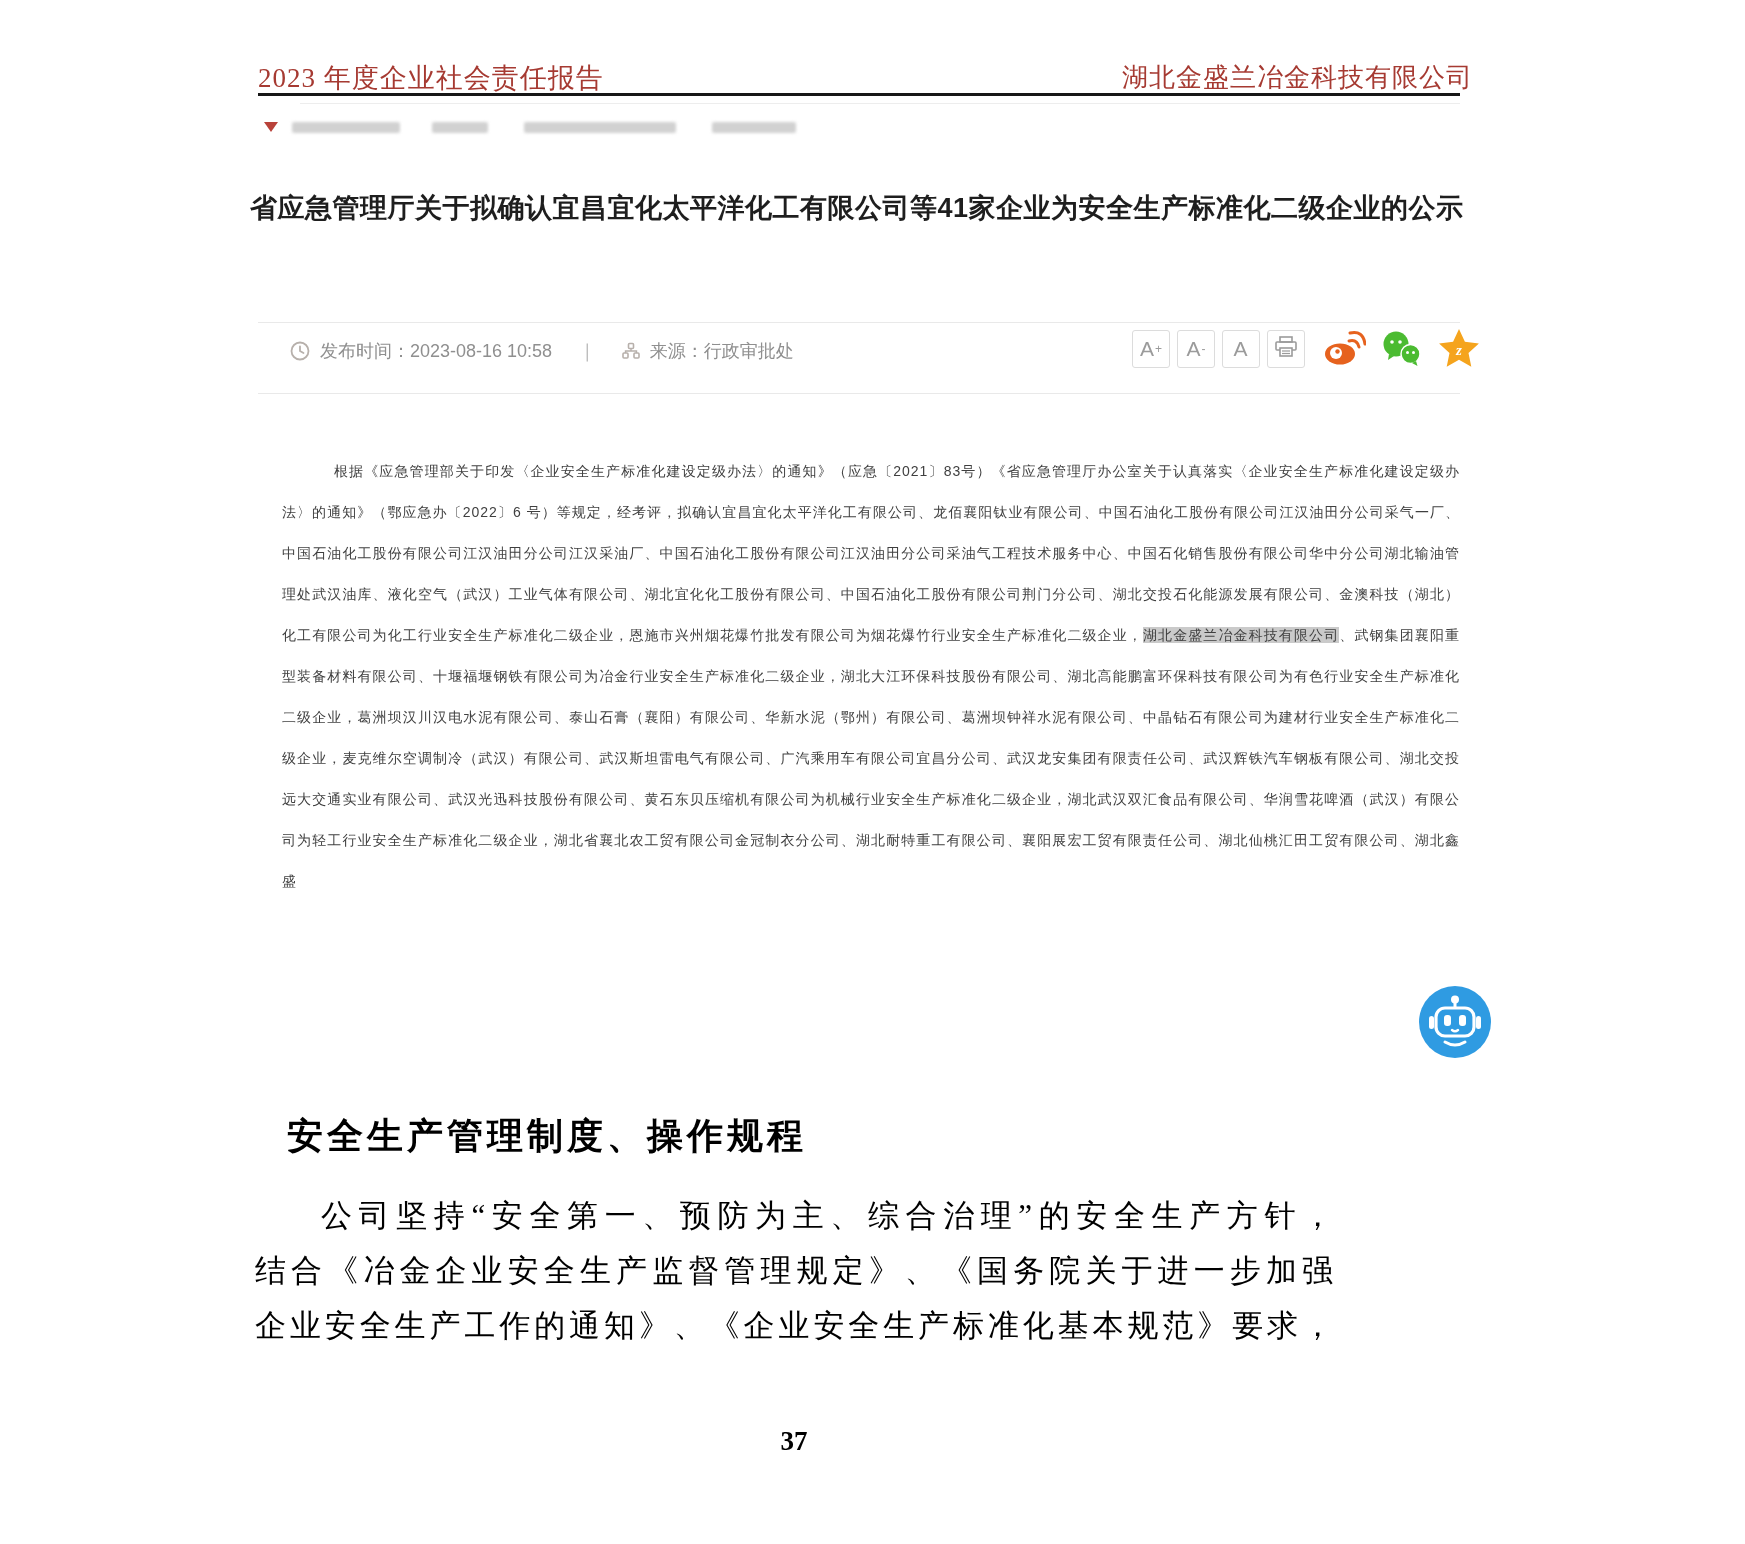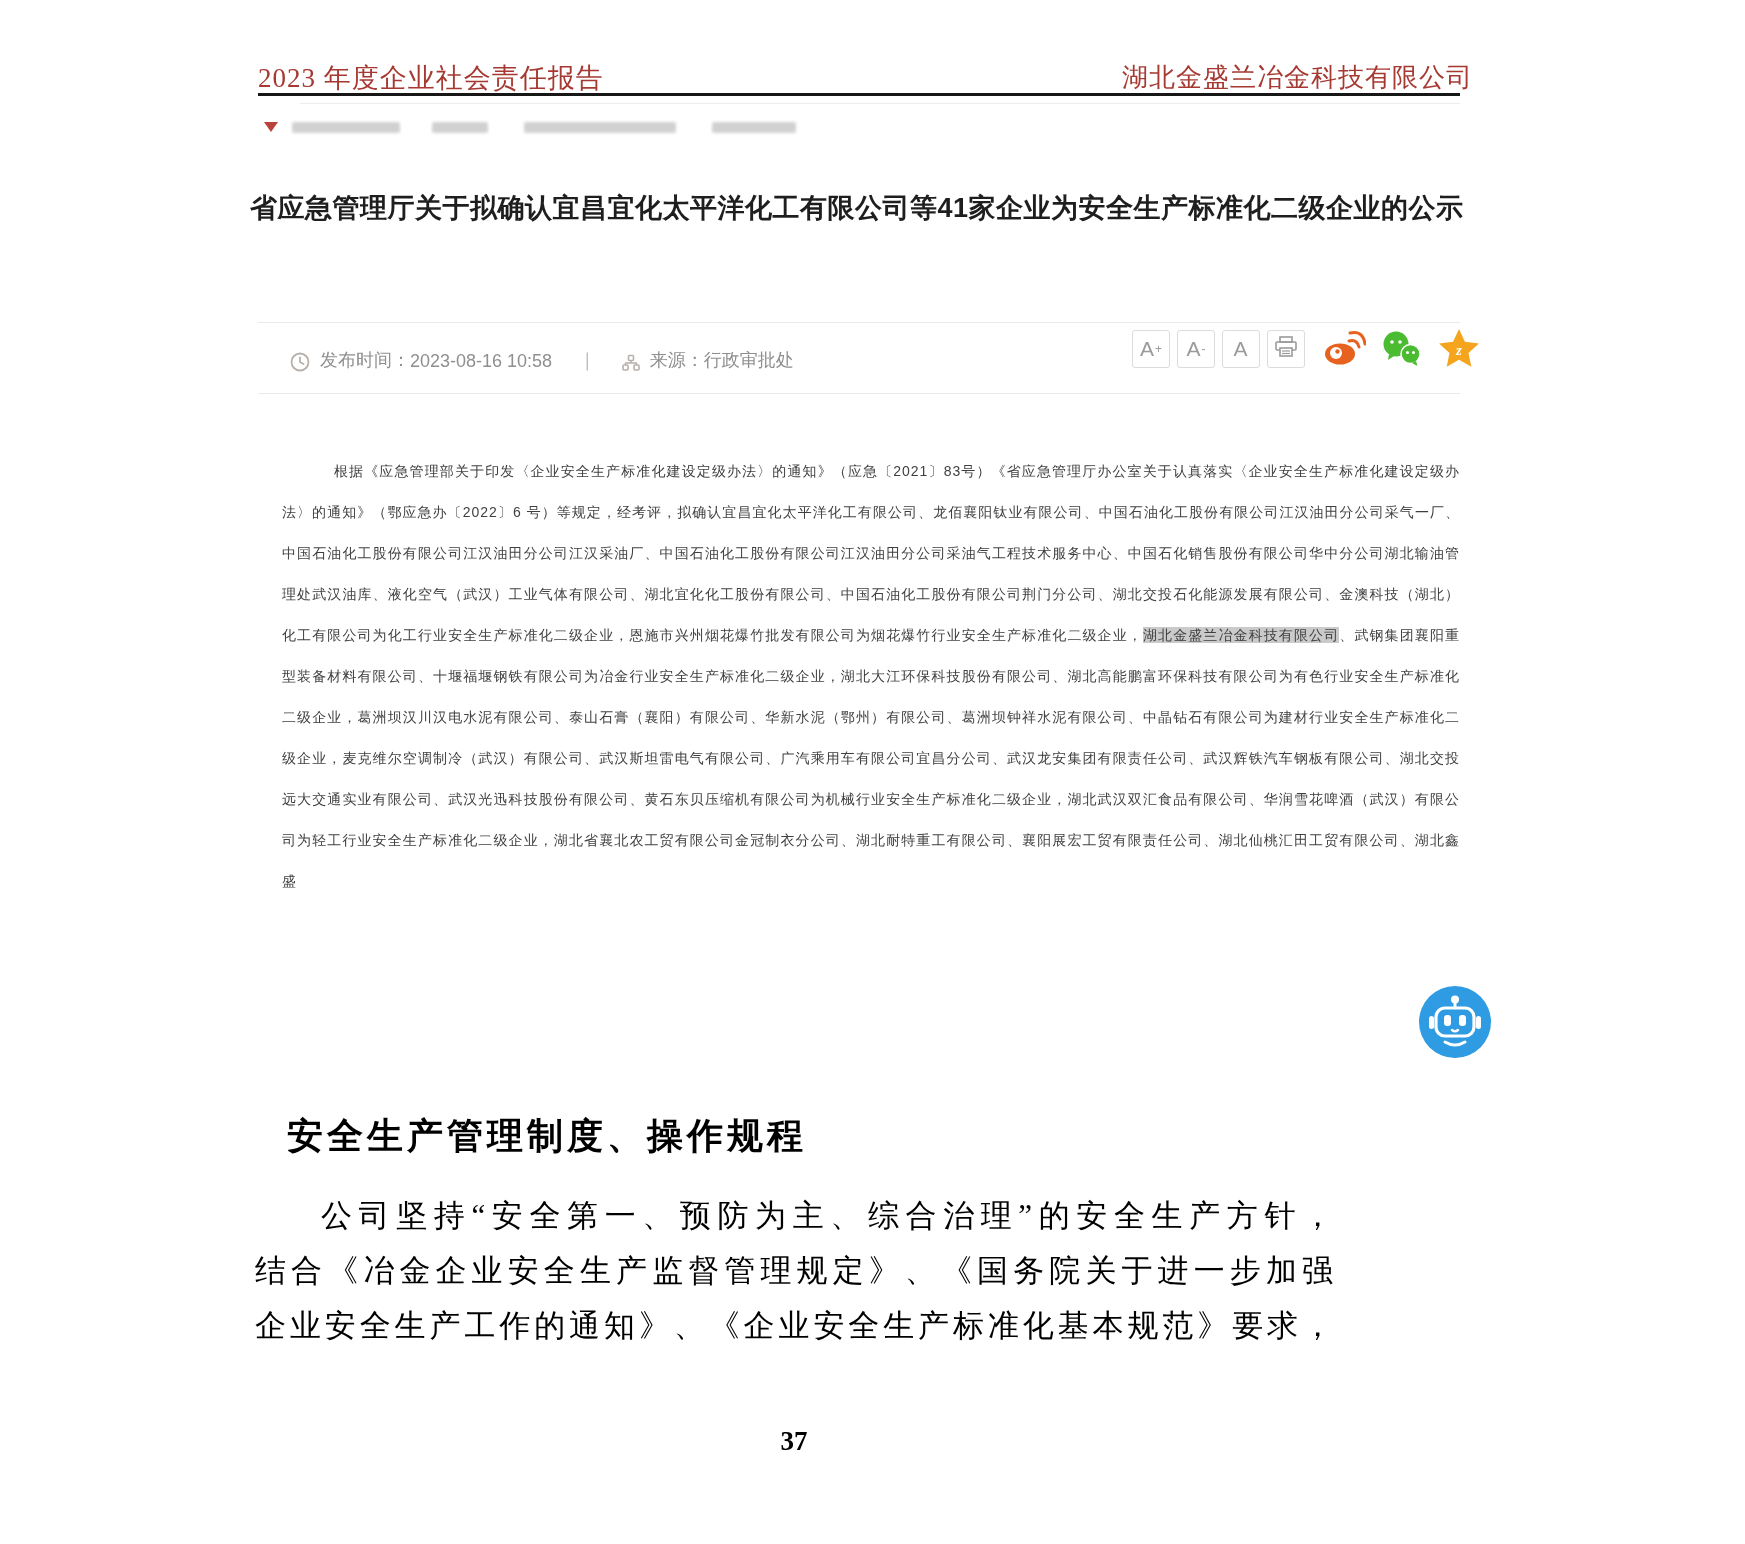--- a/index.html
+++ b/index.html
@@ -41,21 +41,21 @@
     font-size:27px;font-weight:700;color:#1e1e1e;
     letter-spacing:0.5px;line-height:40px;
   }
 
   .hairline{position:absolute;left:258px;width:1202px;height:1px;background:#e9e9e9;}
   .hl-1{top:322px;}
   .hl-2{top:393px;}
 
   .meta-row{
     position:absolute;left:290px;top:330px;height:42px;
-    display:flex;align-items:flex-end;
+    display:flex;align-items:center;
     color:#8f8f8f;font-size:18px;white-space:nowrap;
   }
   .meta-icon{margin-right:10px;display:flex;align-items:center;}
   .meta-sep{margin:0 26px;color:#aeaeae;}
 
   .font-buttons{position:absolute;left:1132px;top:330px;display:flex;gap:7px;}
   .sq-btn{
     width:38px;height:38px;border:1px solid #dcdcdc;border-radius:3px;background:#fff;
     color:#9b9b9b;font-size:21px;display:flex;align-items:center;justify-content:center;
     box-sizing:border-box;cursor:pointer;padding:0;font-family:"Liberation Sans",sans-serif;

